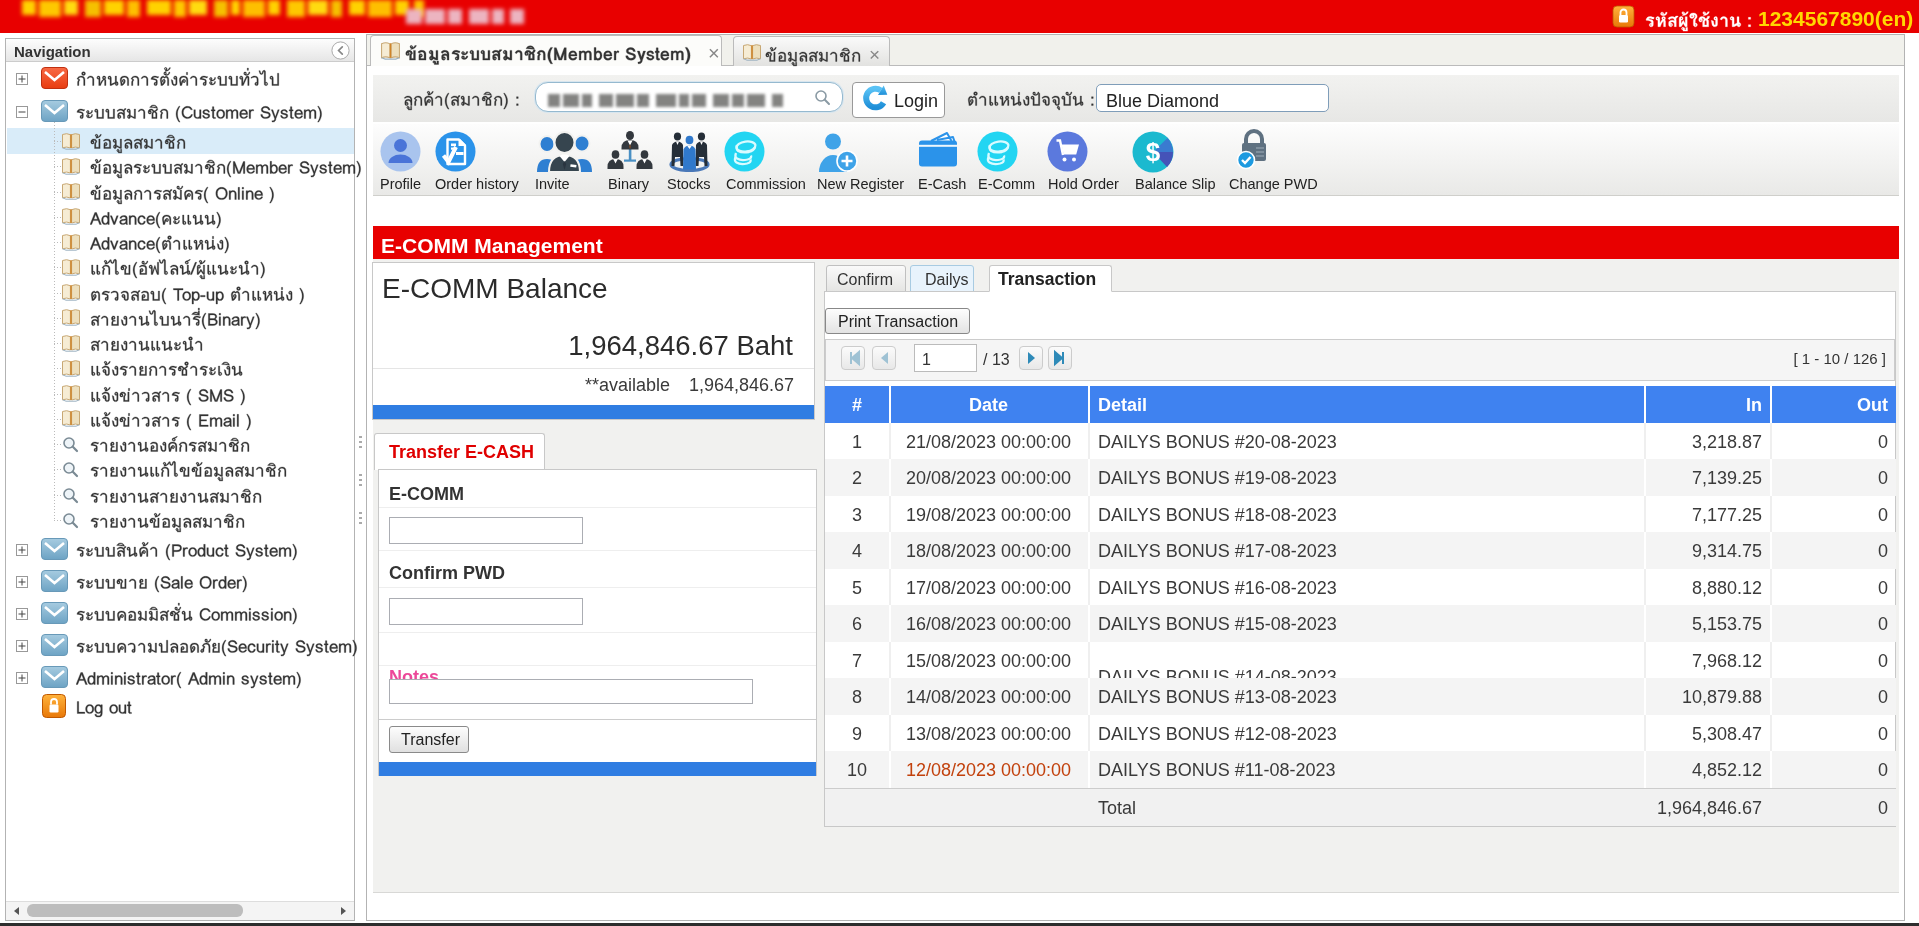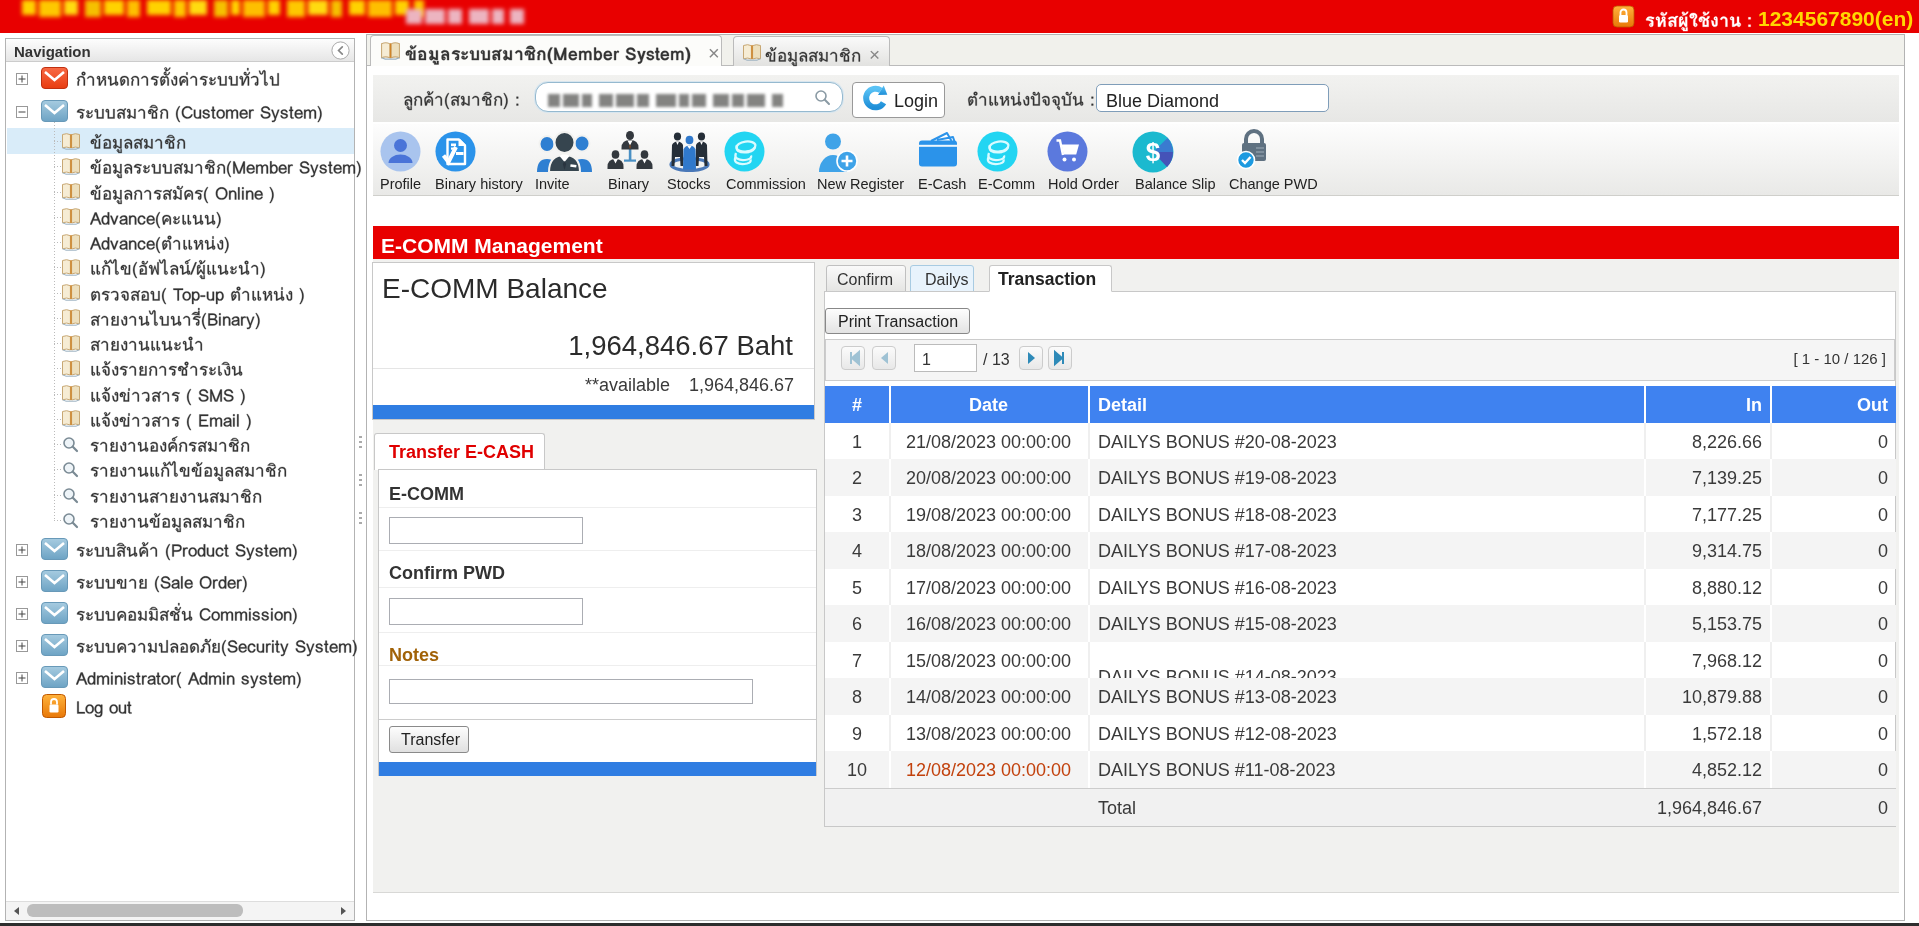--- a/index.html
+++ b/index.html
@@ -1115,21 +1115,21 @@
 <div style="position:absolute;left:380px;top:177px;font-size:14.5px;color:#222;font-weight:normal;white-space:nowrap;line-height:1;">Profile</div>
 <svg class="tt" style="left:435px;top:131px" width="41" height="41" viewBox="0 0 41 41">
 <circle cx="20.5" cy="20.5" r="20" fill="#2b93ea"></circle>
 <path d="M12.5 8.5 L24 8.5 L30 14.5 L30 33 L12.5 33 Z" fill="none" stroke="#fff" stroke-width="2.4" stroke-linejoin="round"></path>
 <path d="M23.5 8 L23.5 15 L30.5 15 L30.5 13.5 L25 8 Z" fill="#fff"></path>
 <rect x="16" y="12.5" width="5" height="2.6" fill="#fff"></rect>
     <rect x="16" y="16.5" width="4" height="2.2" fill="#fff"></rect>
 <rect x="21" y="21" width="7.5" height="3" fill="#fff"></rect>
 <path d="M8.5 24.5 L13.5 31 L21 16" fill="none" stroke="#fff" stroke-width="4"></path>
 </svg>
-<div style="position:absolute;left:435px;top:177px;font-size:14.5px;color:#222;font-weight:normal;white-space:nowrap;line-height:1;">Binary history</div>
+<div style="position:absolute;left:435px;top:177px;font-size:14.5px;color:#222;font-weight:normal;white-space:nowrap;line-height:1;">Order history</div>
 <svg class="tt" style="left:534px;top:131px" width="61" height="41" viewBox="0 0 61 41">
 <g fill="#2e7fd2">
       <path d="M5.5 13 a7.5 8 0 1 1 15 0 a7.5 8 0 1 1 -15 0"></path>
       <path d="M2 41 q0 -14 11 -14 q11 0 11 14 Z"></path>
       <path d="M40.5 12.5 a7.5 8 0 1 1 15 0 a7.5 8 0 1 1 -15 0"></path>
       <path d="M37 41 q0 -14 11 -14 q11 0 11 14 Z"></path>
     </g>
 <g stroke="#f2f2f0" stroke-width="2">
       <path d="M5.5 13 a7.5 8 0 1 1 15 0 a7.5 8 0 1 1 -15 0" fill="none"></path>
       <path d="M40.5 12.5 a7.5 8 0 1 1 15 0 a7.5 8 0 1 1 -15 0" fill="none"></path>
@@ -1259,21 +1259,21 @@
 <div style="position:absolute;left:389px;top:443px;font-size:18px;color:#e00000;font-weight:bold;white-space:nowrap;line-height:1;">Transfer E-CASH</div>
 <div style="position:absolute;left:378px;top:469px;width:439px;height:307px;background:#fff;border:1px solid #c8c8c8;"></div>
 <div style="position:absolute;left:389px;top:485px;font-size:18px;color:#333;font-weight:bold;white-space:nowrap;line-height:1;">E-COMM</div>
 <div style="position:absolute;left:379px;top:507px;width:437px;height:1px;background:#eee;"></div>
 <div style="position:absolute;left:389px;top:517px;width:194px;height:27px;background:#fff;border:1px solid #abadb3;"></div>
 <div style="position:absolute;left:379px;top:550px;width:437px;height:1px;background:#eee;"></div>
 <div style="position:absolute;left:389px;top:564px;font-size:18px;color:#333;font-weight:bold;white-space:nowrap;line-height:1;">Confirm PWD</div>
 <div style="position:absolute;left:379px;top:587px;width:437px;height:1px;background:#eee;"></div>
 <div style="position:absolute;left:389px;top:598px;width:194px;height:27px;background:#fff;border:1px solid #abadb3;"></div>
 <div style="position:absolute;left:379px;top:632px;width:437px;height:1px;background:#eee;"></div>
-<div style="position:absolute;left:389px;top:646px;font-size:18px;color:#a16207;font-weight:bold;white-space:nowrap;line-height:1;">Notes</div>
+<div style="position:absolute;left:389px;top:668px;font-size:18px;color:#ec4899;font-weight:bold;white-space:nowrap;line-height:1;">Notes</div>
 <div style="position:absolute;left:379px;top:665px;width:437px;height:1px;background:#eee;"></div>
 <div style="position:absolute;left:389px;top:679px;width:364px;height:25px;background:#fff;border:1px solid #abadb3;"></div>
 <div style="position:absolute;left:379px;top:719px;width:437px;height:1px;background:#ccc;"></div>
 <div style="position:absolute;left:389px;top:726px;width:80px;height:27px;background:linear-gradient(#fdfdfd,#e0e0e0);border:1px solid #8a8a8a;border-radius:3px;"></div>
 <div style="position:absolute;left:401px;top:732px;font-size:16px;color:#222;font-weight:normal;white-space:nowrap;line-height:1;">Transfer</div>
 <div style="position:absolute;left:379px;top:762px;width:437px;height:14px;background:#2f7de2;"></div>
 <div style="position:absolute;left:826px;top:265px;width:80px;height:27px;background:linear-gradient(#fafafa,#e5e5e3);border:1px solid #c0c0c0;border-radius:3px 3px 0 0;"></div>
 <div style="position:absolute;left:837px;top:272px;font-size:16px;color:#333;font-weight:normal;white-space:nowrap;line-height:1;">Confirm</div>
 <div style="position:absolute;left:910px;top:265px;width:64px;height:27px;background:#e8f3fc;border:1px solid #a8cbe2;border-radius:3px 3px 0 0;"></div>
 <div style="position:absolute;left:925px;top:272px;font-size:16px;color:#333;font-weight:normal;white-space:nowrap;line-height:1;">Dailys</div>
@@ -1313,21 +1313,21 @@
 <div style="position:absolute;left:1098px;top:396px;font-size:18px;color:#fff;font-weight:bold;white-space:nowrap;line-height:1;">Detail</div>
 <div style="position:absolute;right:157px;top:396px;font-size:18px;color:#fff;font-weight:bold;white-space:nowrap;line-height:1;">In</div>
 <div style="position:absolute;right:31px;top:396px;font-size:18px;color:#fff;font-weight:bold;white-space:nowrap;line-height:1;">Out</div>
 <div style="position:absolute;left:889px;top:423px;width:2px;height:36px;background:#efefef;"></div>
 <div style="position:absolute;left:1088px;top:423px;width:2px;height:36px;background:#efefef;"></div>
 <div style="position:absolute;left:1644px;top:423px;width:2px;height:36px;background:#efefef;"></div>
 <div style="position:absolute;left:1770px;top:423px;width:2px;height:36px;background:#efefef;"></div>
 <div style="position:absolute;left:857px;top:433px;font-size:18px;color:#3a3a3a;font-weight:normal;white-space:nowrap;line-height:1;"><span style="transform:translateX(-50%);display:inline-block">1</span></div>
 <div style="position:absolute;left:988.5px;top:433px;font-size:18px;color:#3a3a3a;font-weight:normal;white-space:nowrap;line-height:1;"><span style="transform:translateX(-50%);display:inline-block">21/08/2023 00:00:00</span></div>
 <div style="position:absolute;left:1098px;top:433px;font-size:18px;color:#3a3a3a;font-weight:normal;white-space:nowrap;line-height:1;">DAILYS BONUS #20-08-2023</div>
-<div style="position:absolute;right:157px;top:433px;font-size:18px;color:#3a3a3a;font-weight:normal;white-space:nowrap;line-height:1;">8,226.66</div>
+<div style="position:absolute;right:157px;top:433px;font-size:18px;color:#3a3a3a;font-weight:normal;white-space:nowrap;line-height:1;">3,218.87</div>
 <div style="position:absolute;right:31px;top:433px;font-size:18px;color:#3a3a3a;font-weight:normal;white-space:nowrap;line-height:1;">0</div>
 <div style="position:absolute;left:825px;top:459px;width:1071px;height:37px;background:#f4f4f4;"></div>
 <div style="position:absolute;left:889px;top:459px;width:2px;height:37px;background:#fff;"></div>
 <div style="position:absolute;left:1088px;top:459px;width:2px;height:37px;background:#fff;"></div>
 <div style="position:absolute;left:1644px;top:459px;width:2px;height:37px;background:#fff;"></div>
 <div style="position:absolute;left:1770px;top:459px;width:2px;height:37px;background:#fff;"></div>
 <div style="position:absolute;left:857px;top:469px;font-size:18px;color:#3a3a3a;font-weight:normal;white-space:nowrap;line-height:1;"><span style="transform:translateX(-50%);display:inline-block">2</span></div>
 <div style="position:absolute;left:988.5px;top:469px;font-size:18px;color:#3a3a3a;font-weight:normal;white-space:nowrap;line-height:1;"><span style="transform:translateX(-50%);display:inline-block">20/08/2023 00:00:00</span></div>
 <div style="position:absolute;left:1098px;top:469px;font-size:18px;color:#3a3a3a;font-weight:normal;white-space:nowrap;line-height:1;">DAILYS BONUS #19-08-2023</div>
 <div style="position:absolute;right:157px;top:469px;font-size:18px;color:#3a3a3a;font-weight:normal;white-space:nowrap;line-height:1;">7,139.25</div>
@@ -1389,21 +1389,21 @@
 <div style="position:absolute;left:1098px;top:688px;font-size:18px;color:#3a3a3a;font-weight:normal;white-space:nowrap;line-height:1;">DAILYS BONUS #13-08-2023</div>
 <div style="position:absolute;right:157px;top:688px;font-size:18px;color:#3a3a3a;font-weight:normal;white-space:nowrap;line-height:1;">10,879.88</div>
 <div style="position:absolute;right:31px;top:688px;font-size:18px;color:#3a3a3a;font-weight:normal;white-space:nowrap;line-height:1;">0</div>
 <div style="position:absolute;left:889px;top:715px;width:2px;height:36px;background:#efefef;"></div>
 <div style="position:absolute;left:1088px;top:715px;width:2px;height:36px;background:#efefef;"></div>
 <div style="position:absolute;left:1644px;top:715px;width:2px;height:36px;background:#efefef;"></div>
 <div style="position:absolute;left:1770px;top:715px;width:2px;height:36px;background:#efefef;"></div>
 <div style="position:absolute;left:857px;top:725px;font-size:18px;color:#3a3a3a;font-weight:normal;white-space:nowrap;line-height:1;"><span style="transform:translateX(-50%);display:inline-block">9</span></div>
 <div style="position:absolute;left:988.5px;top:725px;font-size:18px;color:#3a3a3a;font-weight:normal;white-space:nowrap;line-height:1;"><span style="transform:translateX(-50%);display:inline-block">13/08/2023 00:00:00</span></div>
 <div style="position:absolute;left:1098px;top:725px;font-size:18px;color:#3a3a3a;font-weight:normal;white-space:nowrap;line-height:1;">DAILYS BONUS #12-08-2023</div>
-<div style="position:absolute;right:157px;top:725px;font-size:18px;color:#3a3a3a;font-weight:normal;white-space:nowrap;line-height:1;">1,572.18</div>
+<div style="position:absolute;right:157px;top:725px;font-size:18px;color:#3a3a3a;font-weight:normal;white-space:nowrap;line-height:1;">5,308.47</div>
 <div style="position:absolute;right:31px;top:725px;font-size:18px;color:#3a3a3a;font-weight:normal;white-space:nowrap;line-height:1;">0</div>
 <div style="position:absolute;left:825px;top:751px;width:1071px;height:37px;background:#f4f4f4;"></div>
 <div style="position:absolute;left:889px;top:751px;width:2px;height:37px;background:#fff;"></div>
 <div style="position:absolute;left:1088px;top:751px;width:2px;height:37px;background:#fff;"></div>
 <div style="position:absolute;left:1644px;top:751px;width:2px;height:37px;background:#fff;"></div>
 <div style="position:absolute;left:1770px;top:751px;width:2px;height:37px;background:#fff;"></div>
 <div style="position:absolute;left:857px;top:761px;font-size:18px;color:#3a3a3a;font-weight:normal;white-space:nowrap;line-height:1;text-align:center;"><span style="transform:translateX(-50%);display:inline-block">10</span></div>
 <div style="position:absolute;left:988.5px;top:761px;font-size:18px;color:#c2410c;font-weight:normal;white-space:nowrap;line-height:1;"><span style="transform:translateX(-50%);display:inline-block">12/08/2023 00:00:00</span></div>
 <div style="position:absolute;left:1098px;top:761px;font-size:18px;color:#3a3a3a;font-weight:normal;white-space:nowrap;line-height:1;">DAILYS BONUS #11-08-2023</div>
 <div style="position:absolute;right:157px;top:761px;font-size:18px;color:#3a3a3a;font-weight:normal;white-space:nowrap;line-height:1;">4,852.12</div>

